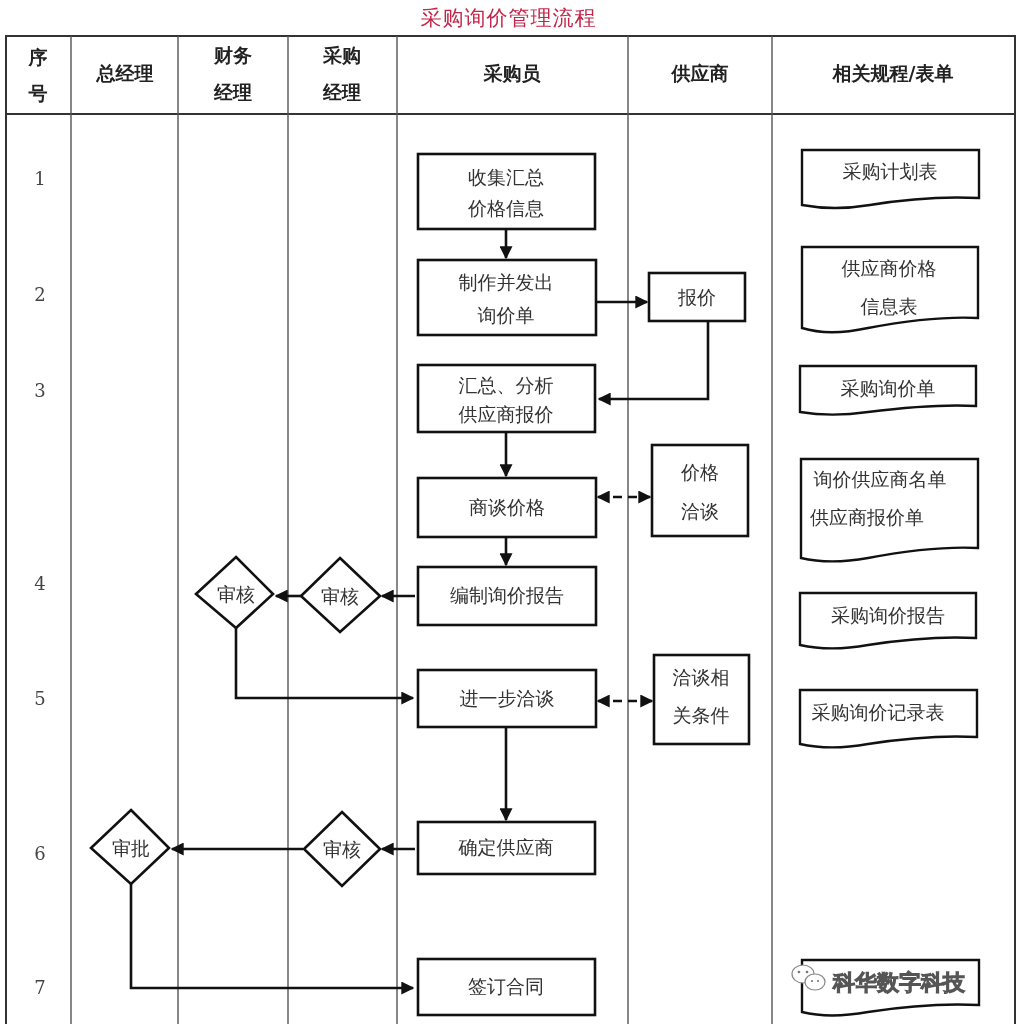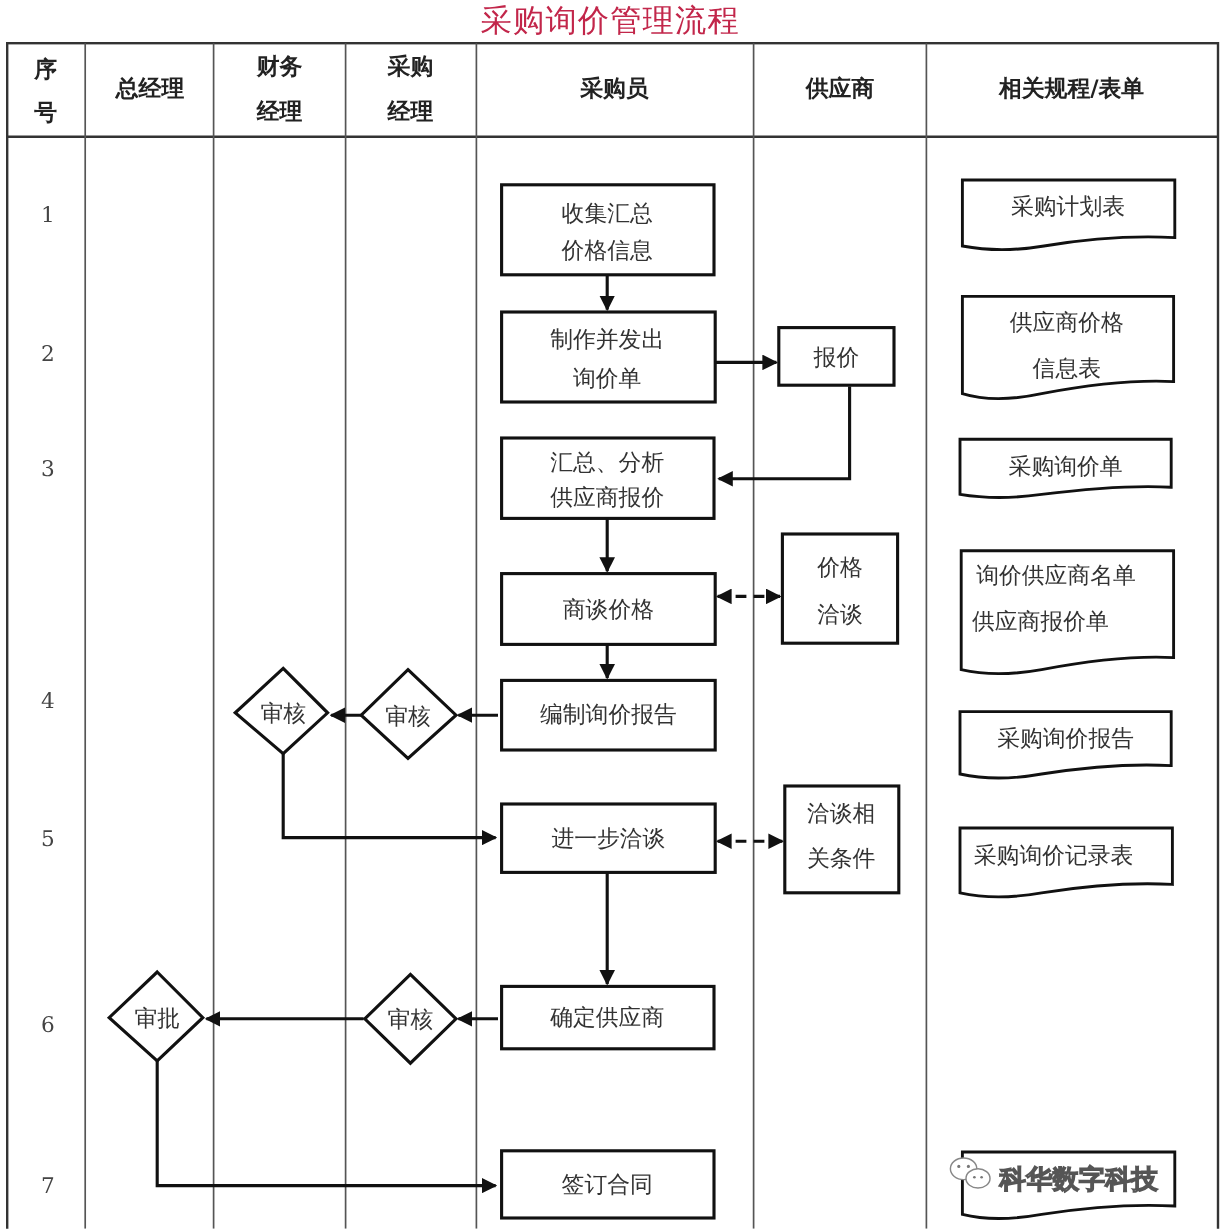--- a/index.html
+++ b/index.html
@@ -1,19 +1,19 @@
 <!DOCTYPE html>
 <html><head>
 <meta charset="utf-8">
 <style>
   html, body { margin: 0; padding: 0; background: #ffffff; }
   body { width: 1017px; height: 1024px; overflow: hidden; position: relative;
          font-family: "DejaVu Sans", "Liberation Sans", sans-serif; }
   #title { position: absolute; left: 0; top: 0; width: 1017px; height: 36px;
-           text-align: center; font-size: 26px; line-height: 36px; color: #c2264a;
+           text-align: center; font-size: 21px; line-height: 36px; color: #c2264a;
            letter-spacing: 1px; }
   svg#flow { position: absolute; left: 0; top: 0; }
   .grid { stroke: #555; stroke-width: 1.4; fill: none; }
   .gridb { stroke: #333; stroke-width: 2; fill: none; }
   .hdr { font-size: 19px; font-weight: bold; fill: #222; text-anchor: middle; }
   .rownum { font-size: 18px; fill: #444; text-anchor: middle; font-family: "DejaVu Serif", serif; }
   .box { fill: #fff; stroke: #111; stroke-width: 2.6; }
   .dia { fill: #fff; stroke: #111; stroke-width: 2.6; }
   .doc { fill: #fff; stroke: #111; stroke-width: 2.4; }
   .lbl { font-size: 19px; fill: #333; text-anchor: middle; }

